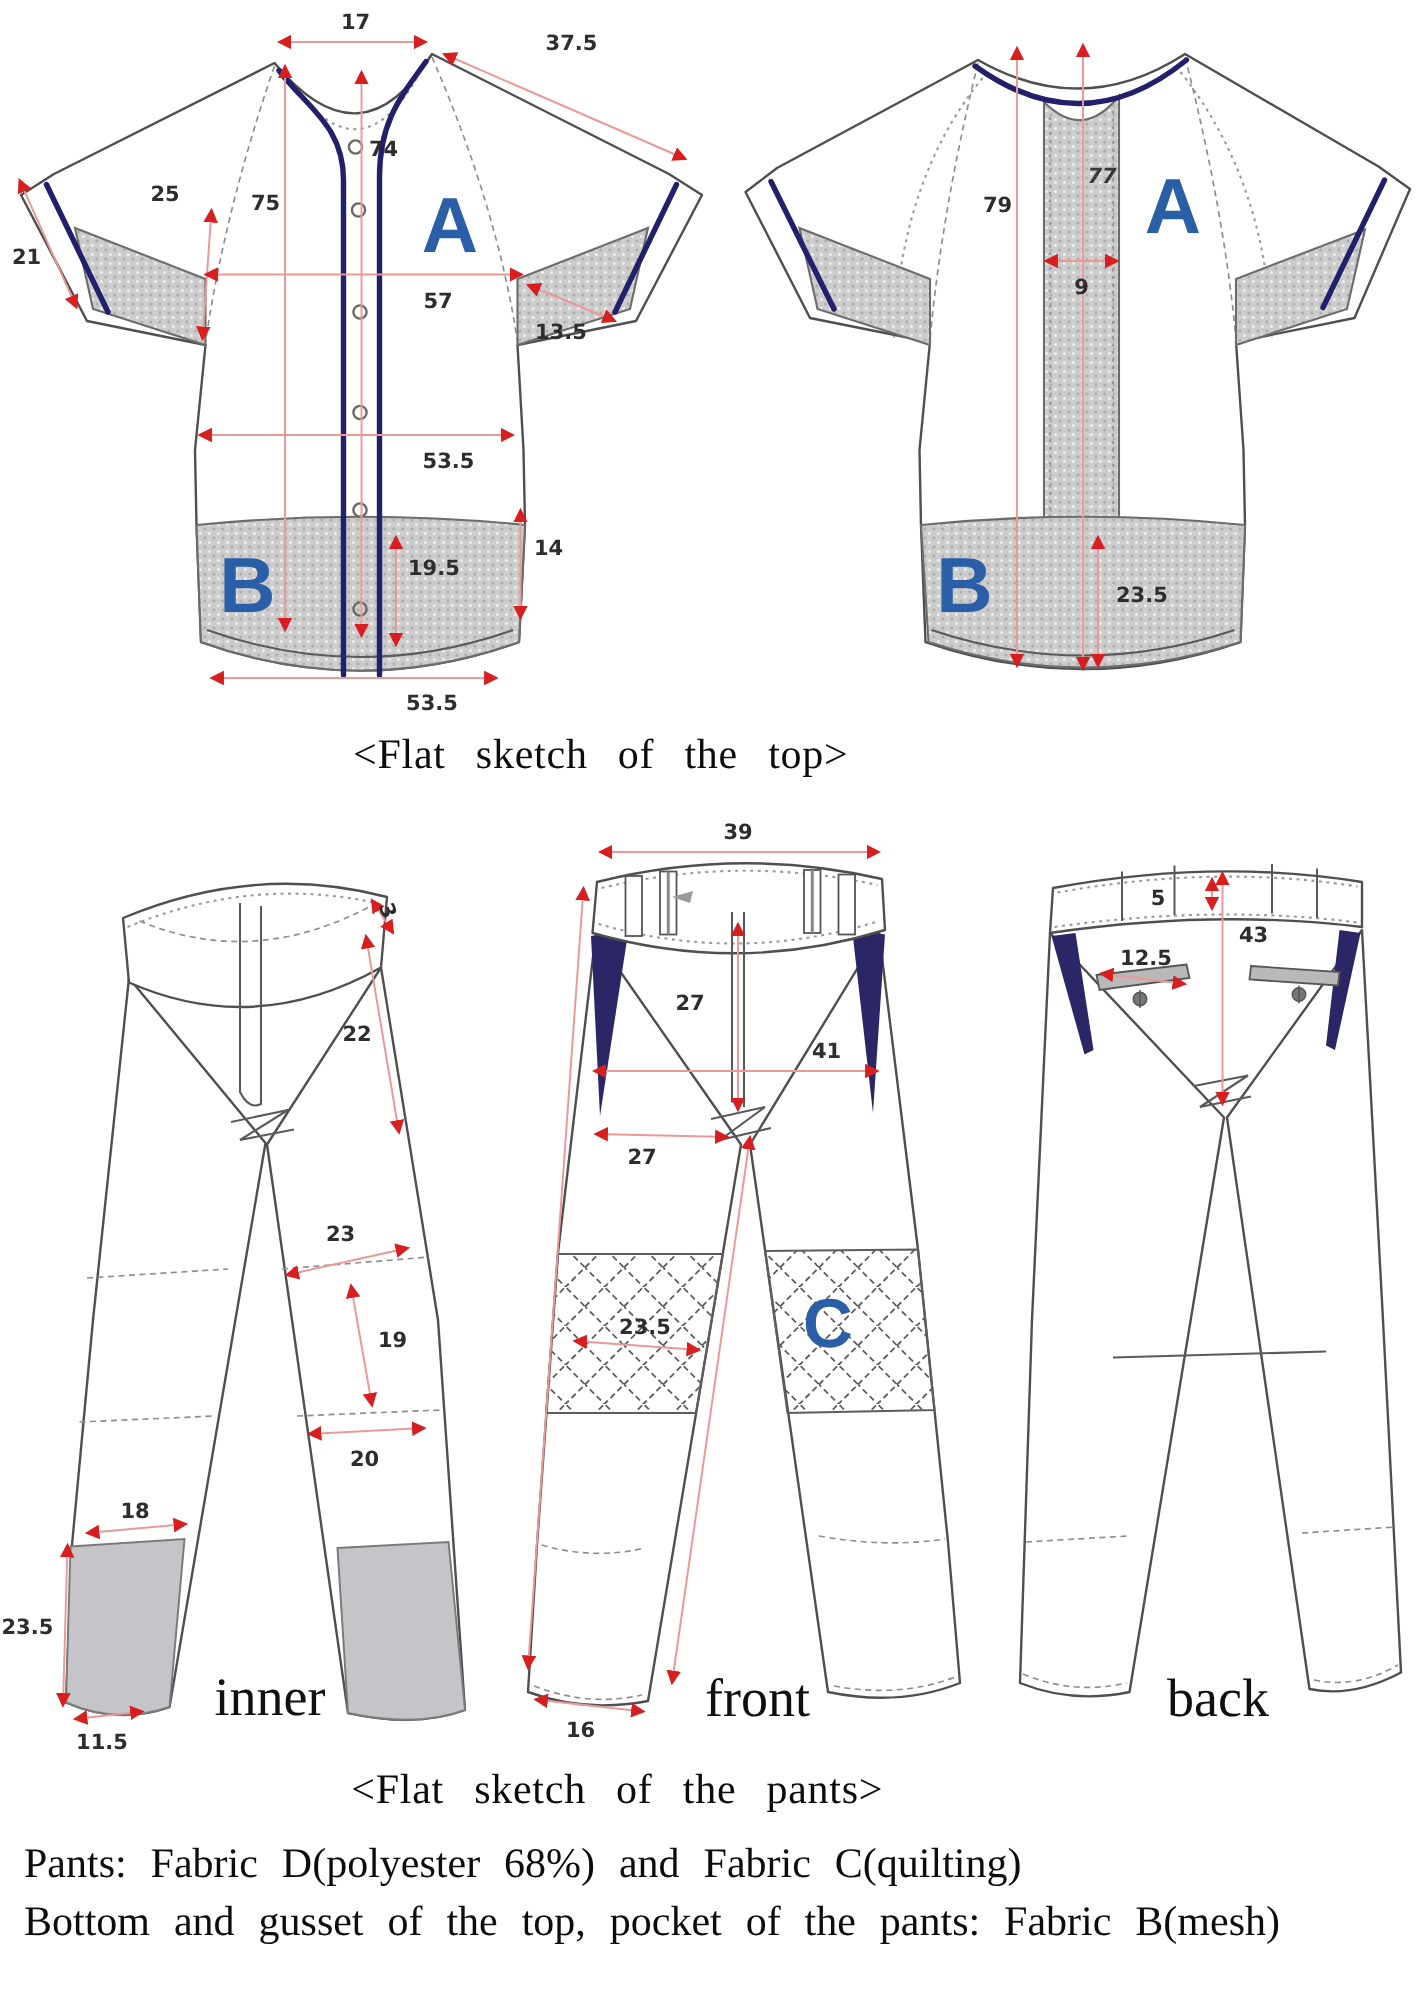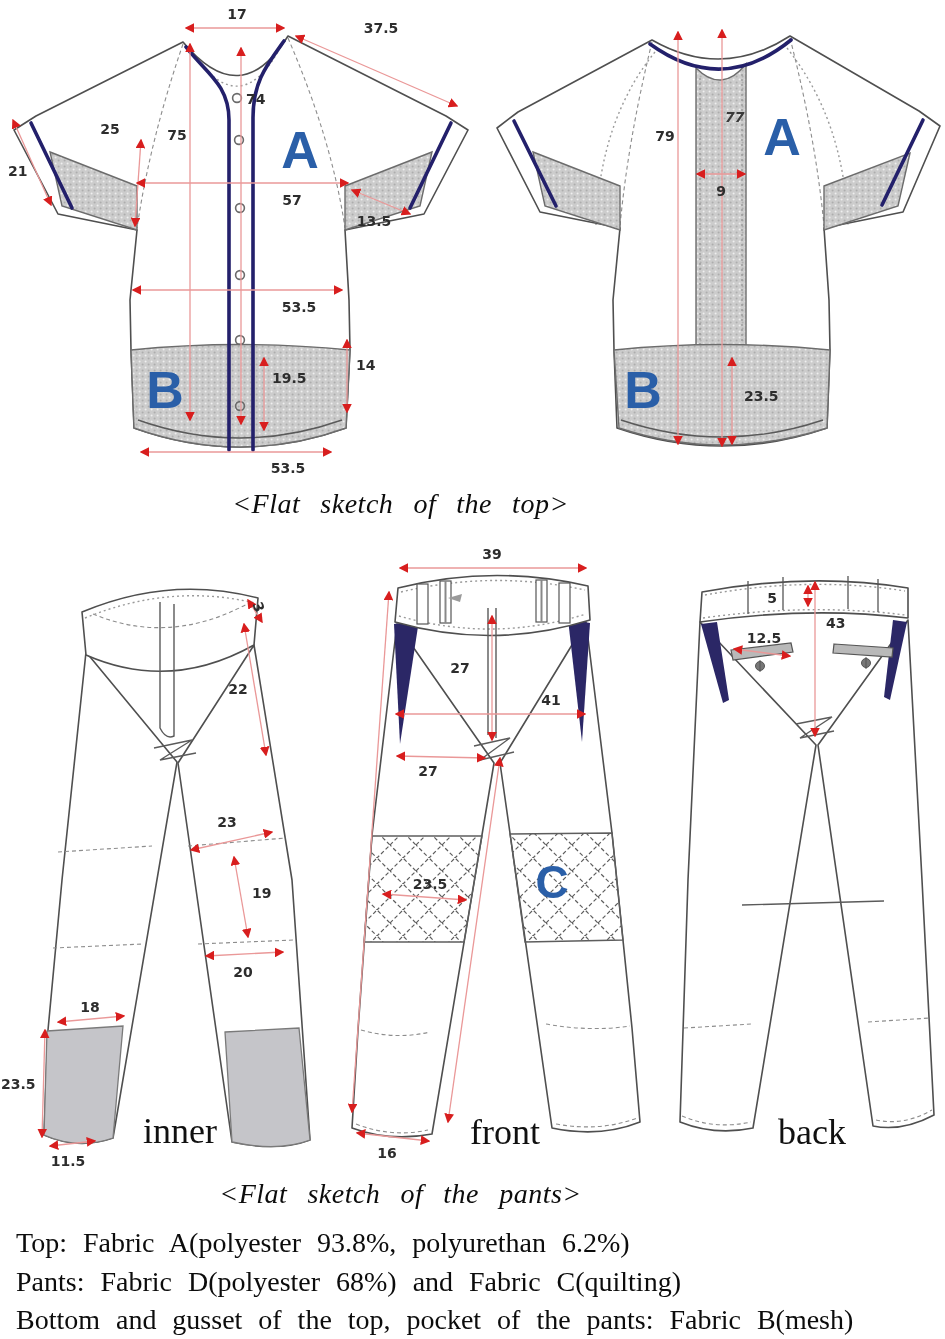--- a/index.html
+++ b/index.html
@@ -16,23 +16,23 @@
   .quiltfill{fill:url(#quilt);stroke:#5d5d5d;stroke-width:1.3;}
   .cuff{fill:#c5c5c9;stroke:#7a7a7a;stroke-width:1.3;}
   .pocket{fill:#b9b9b9;stroke:#555;stroke-width:1.2;}
   .dim{fill:none;stroke:#ea9898;stroke-width:1.3;}
   .num{font:700 14px "DejaVu Sans",sans-serif;fill:#2d2d2d;}
   .numi{font:italic 700 14px "DejaVu Sans",sans-serif;fill:#3a3a3a;}
   .fab{font:700 52px "Liberation Sans",sans-serif;fill:#2a5fa8;}
   .fabsm{font:700 46px "Liberation Sans",sans-serif;fill:#2a5fa8;}
   .vlabel{font:400 36px "Liberation Serif",serif;fill:#101010;}
   .caption{position:absolute;width:801px;text-align:center;
-           font-size:28px;color:#0c0c0c;word-spacing:0.45em;letter-spacing:0.5px;font-style:italic;}
+           font-size:28px;color:#0c0c0c;word-spacing:0.45em;letter-spacing:0.5px;}
   #caption-top{top:488px;}
-  #caption-pants{top:1178px;}
+  #caption-pants{top:1178px;padding-left:11px;}
   #notes{position:absolute;left:16px;top:1224px;width:915px;
          font-size:28px;color:#0c0c0c;line-height:38.5px;word-spacing:0.32em;}
 </style>
 </head>
 <body>
 
 <svg id="sketch" width="945" height="1339" viewBox="0 0 945 1339" xmlns="http://www.w3.org/2000/svg">
   <defs>
     <marker id="arr" viewBox="0 0 10 10" refX="8.5" refY="5" markerWidth="7.5" markerHeight="7.5" orient="auto-start-reverse">
       <path d="M0,0 L10,5 L0,10 z" fill="#d81e1e"></path>
@@ -254,16 +254,15 @@
       <text class="num" x="826" y="628">43</text>
       <text class="num" x="764" y="643" text-anchor="middle">12.5</text>
     </g>
   </g>
 </svg>
 
 <div id="caption-top" class="caption">&lt;Flat sketch of the top&gt;</div>
 <div id="caption-pants" class="caption">&lt;Flat sketch of the pants&gt;</div>
 
 <div id="notes">
-  <div>Top: Fabric A(polyester 93.8%, polyurethan 6.2%)</div>
   <div>Pants: Fabric D(polyester 68%) and Fabric C(quilting)</div>
   <div>Bottom and gusset of the top, pocket of the pants: Fabric B(mesh)</div>
 </div>
 
 </body></html>

